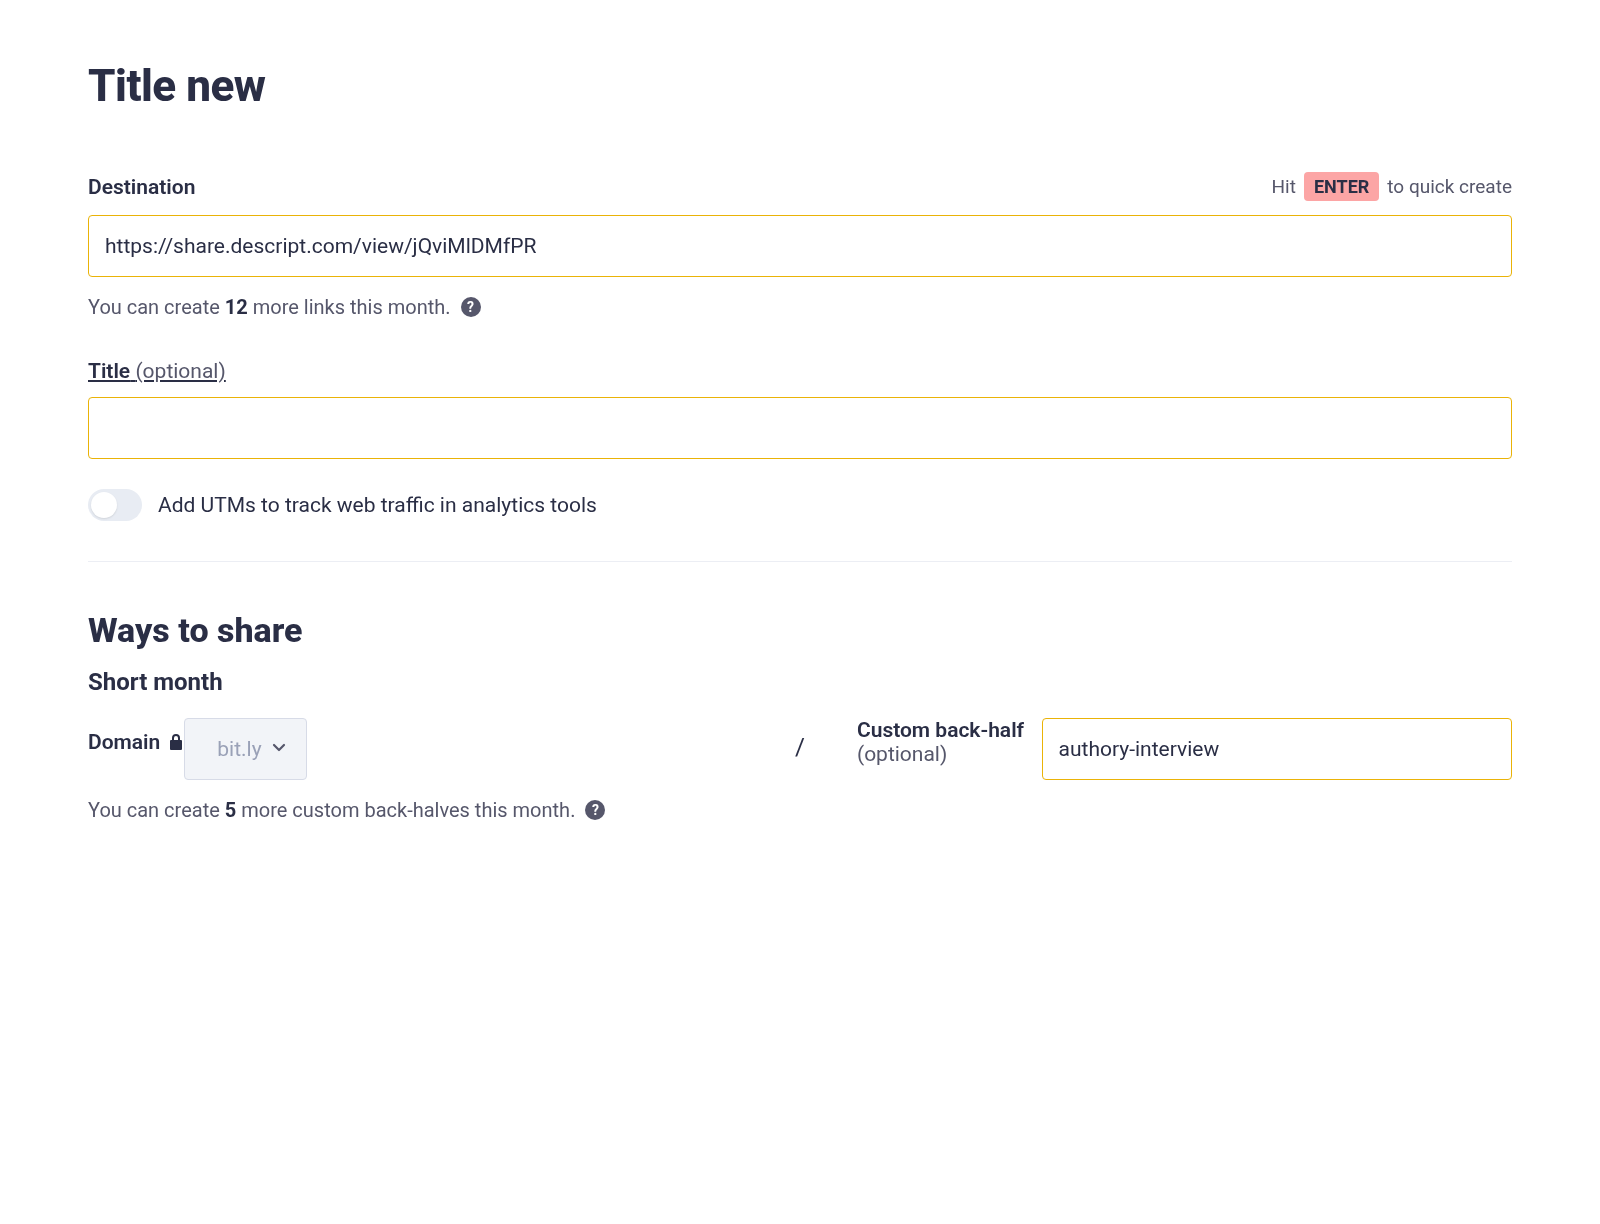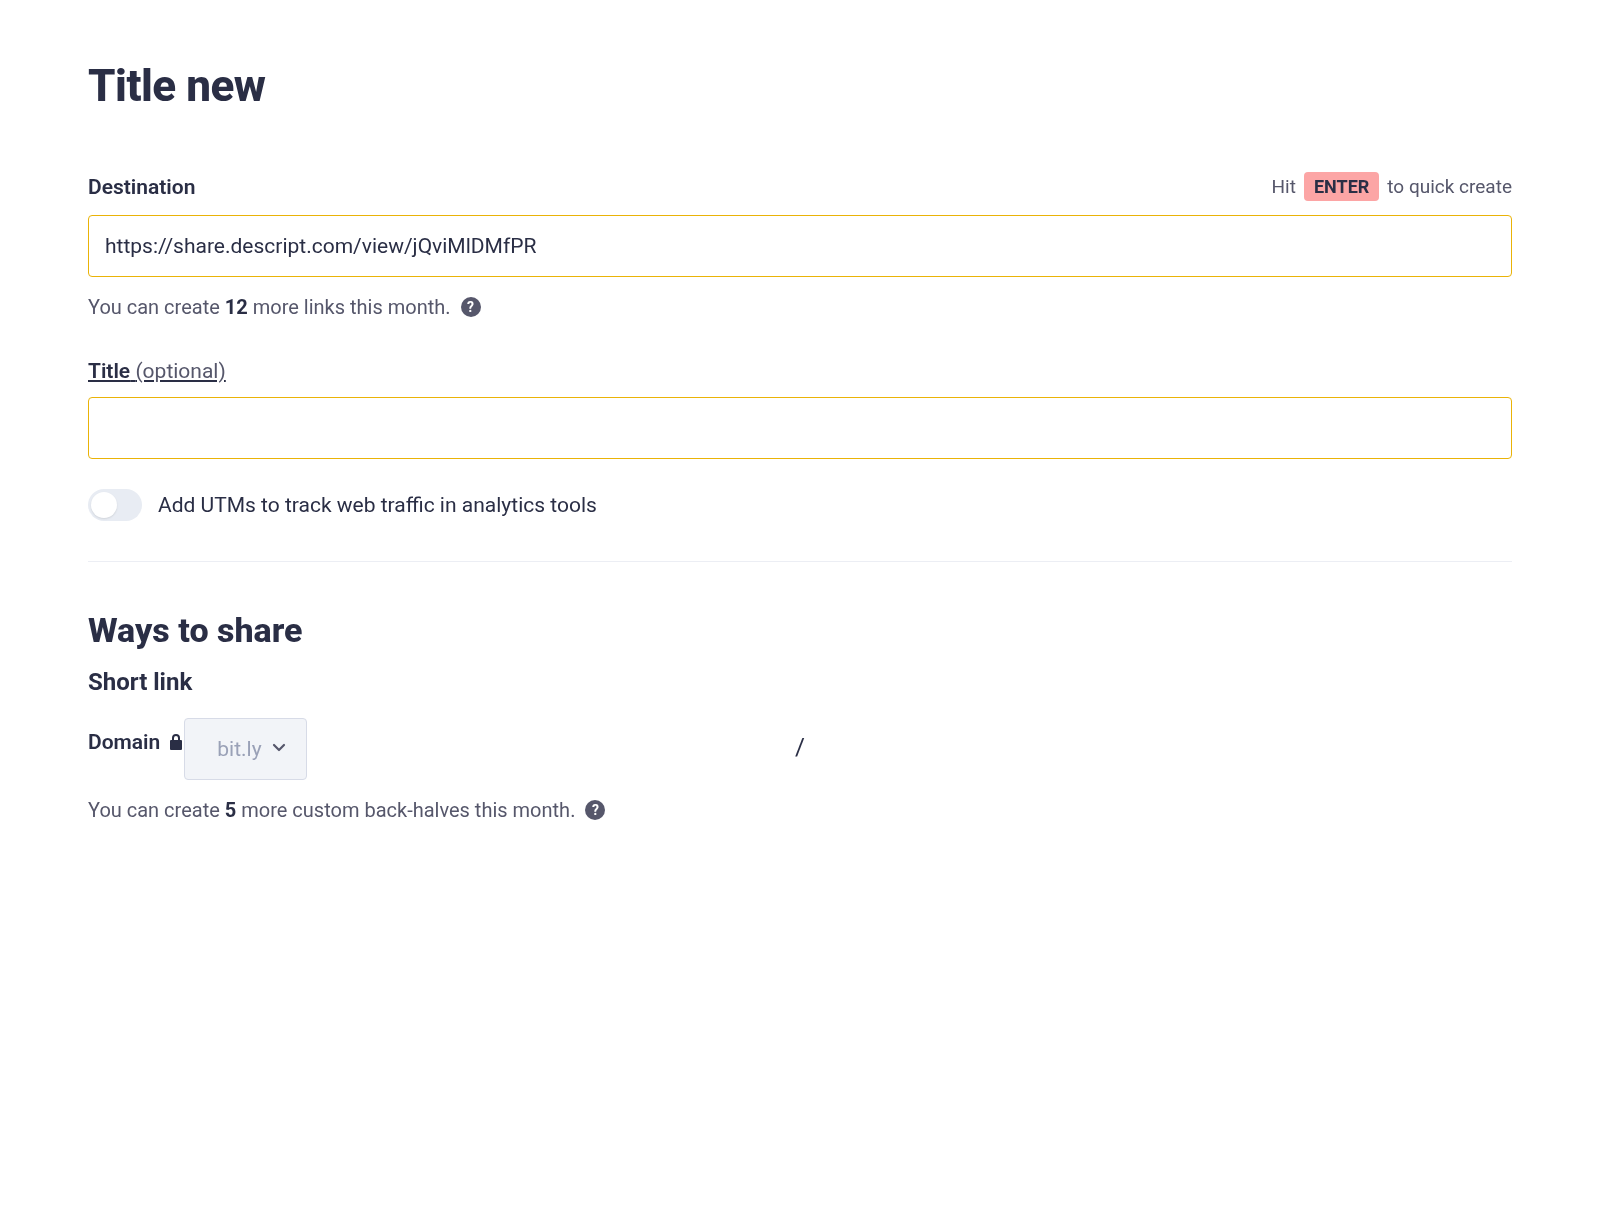--- a/index.html
+++ b/index.html
@@ -235,21 +235,21 @@
 <div class="toggle-row">
   <div class="toggle">
     <div class="toggle-knob"></div>
   </div>
   <span class="toggle-label">Add UTMs to track web traffic in analytics tools</span>
 </div>
 
 <hr class="divider">
 
 <h2 class="section-title">Ways to share</h2>
-<h3 class="subsection-title">Short link</h3>
+<h3 class="subsection-title">Short month</h3>
 
 <div class="two-col">
   <div class="col col-domain">
     <div class="domain-label-row">
       <label class="field-label">Domain</label>
       <span class="lock-icon">
         <svg width="16" height="18" viewBox="0 0 16 18" fill="#2a2e45">
             <path d="M12 7V5a4 4 0 10-8 0v2H3a1 1 0 00-1 1v8a1 1 0 001 1h10a1 1 0 001-1V8a1 1 0 00-1-1h-1zM6 5a2 2 0 114 0v2H6V5z"></path>
           </svg>
       </span>
@@ -259,20 +259,29 @@
       <span class="chevron">
         <svg width="20" height="20" viewBox="0 0 20 20" fill="none" stroke="#56576b" stroke-width="2.2" stroke-linecap="round" stroke-linejoin="round">
             <polyline points="5 8 10 13 15 8"></polyline>
           </svg>
       </span>
     </div>
   </div>
 
   <div class="col-sep">/</div>
 
+  <div class="col col-backhalf">
+    <div class="domain-label-row">
+      <label class="field-label">
+        <span>Custom back-half</span>
+        <span class="optional">(optional)</span>
+      </label>
+    </div>
+    <input type="text" class="text-input" value="authory-interview" style="">
+  </div>
 </div>
 
 <div class="helper-text backhalf-helper">
   <span>
     <span>You can create</span>
     <strong>5</strong>
     <span>more custom back-halves this month.</span>
   </span>
   <span class="help-icon">?</span>
 </div>

